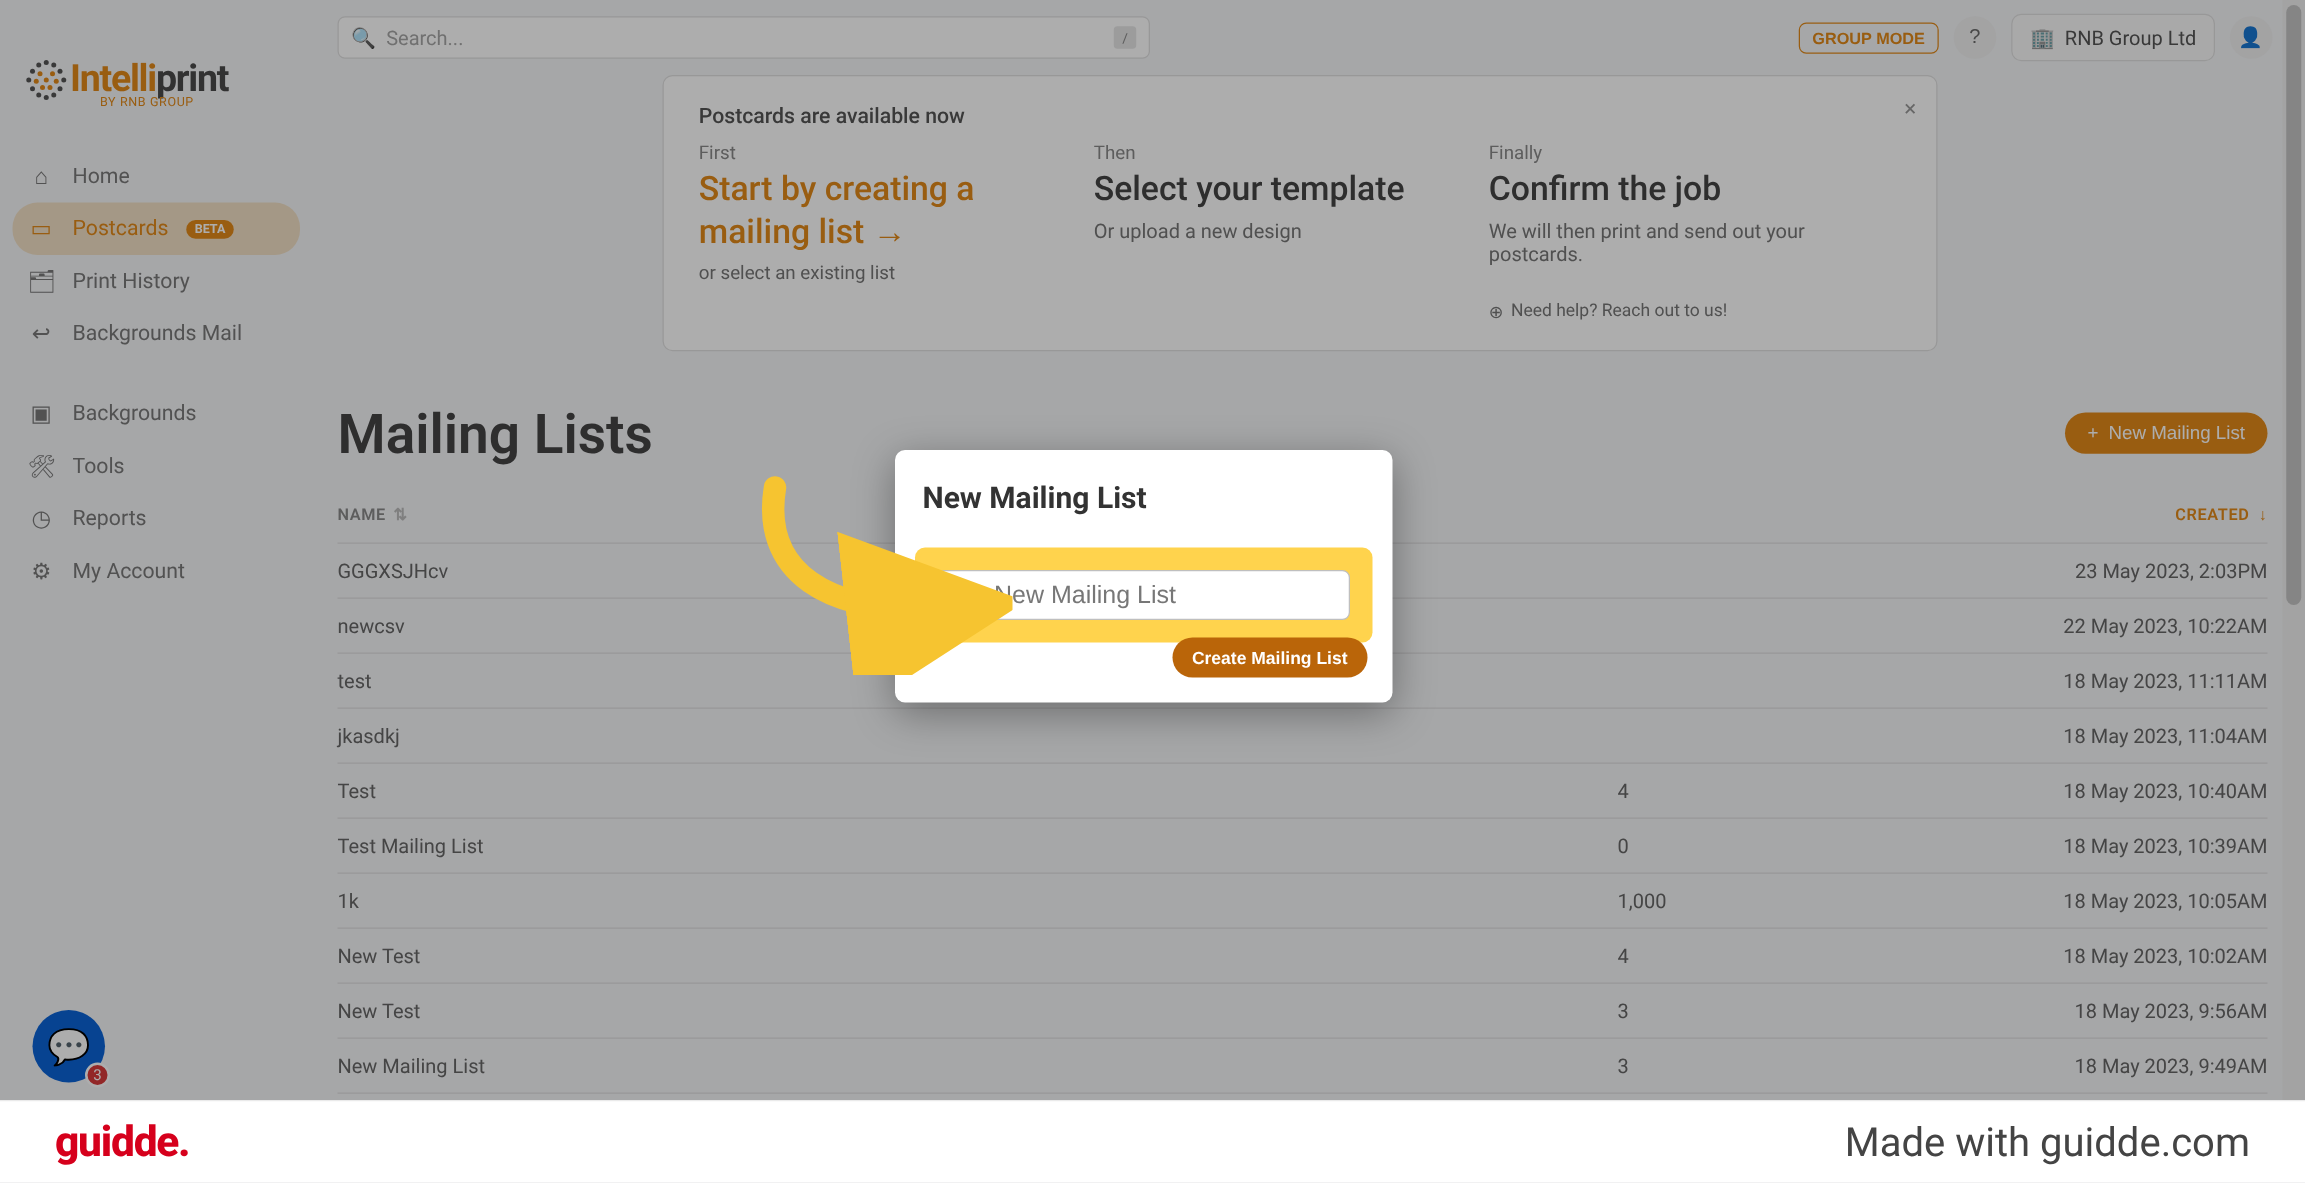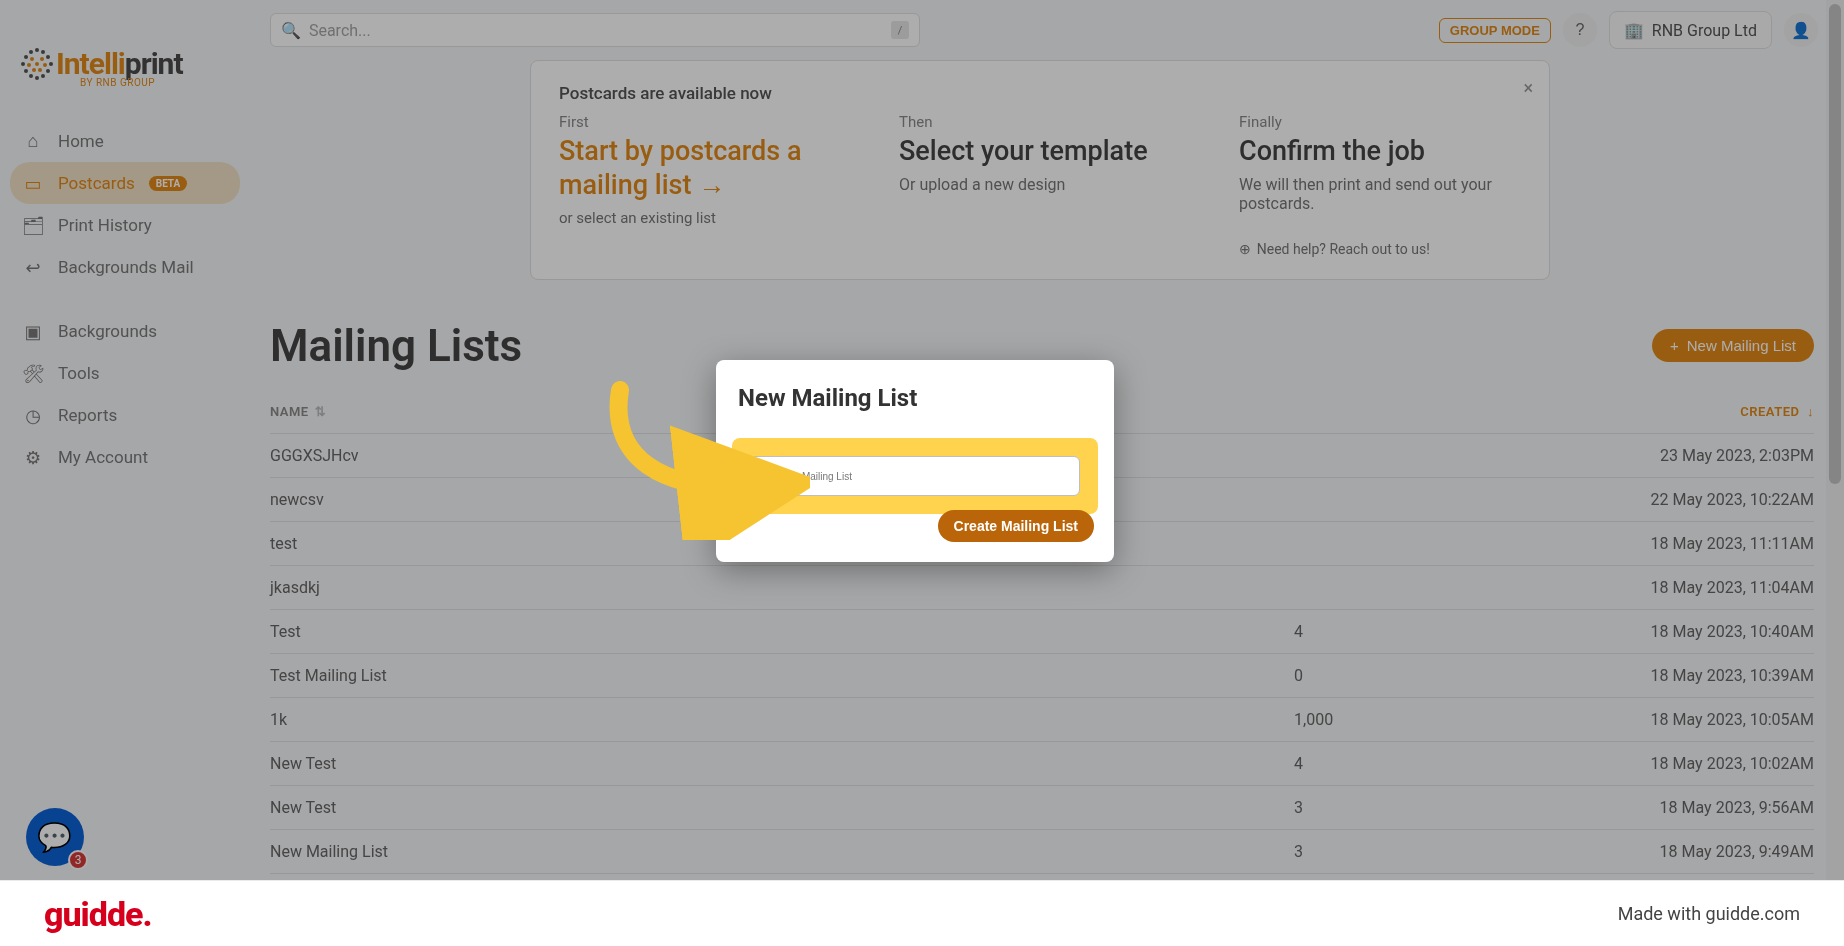--- a/index.html
+++ b/index.html
@@ -85,21 +85,21 @@
   
   .main {
     position:absolute; left:270px; right:30px; top:60px;
   }
   .banner {
     border:1px solid #e0e0e0; border-radius:8px; background:#fff;
     padding:22px 28px; position:relative; margin-left:260px; margin-right:0;
     width: 1020px;
   }
   .banner-close { position:absolute; right:16px; top:16px; color:#999; font-size:18px; cursor:pointer;}
-  .banner-row { display:flex; gap:60px; margin-top:6px; }
+  .banner-row { display:flex; gap:36px; margin-top:6px; }
   .banner h4 { font-size:17px; color:#555; font-weight:500; margin-bottom:10px;}
   .step small { color:#8a8a8a; font-size:15px; display:block; margin-bottom:4px;}
   .step h2 { font-size:27px; font-weight:500; line-height:1.25; }
   .step.first h2 { color:var(--orange); }
   .step.then h2, .step.finally h2 { color:#444; }
   .step p { color:#777; font-size:16px; margin-top:6px; }
   .step .subtext { color:#777; font-size:15px; margin-top:6px;}
   .help-link { color:#777; font-size:14px; margin-top:28px; display:flex; align-items:center; gap:6px;}
   
   .ml-header {
@@ -132,21 +132,21 @@
     background:#fff; border-radius:8px; box-shadow: 0 8px 32px rgba(0,0,0,0.35);
     z-index:80; padding:24px 20px 20px;
   }
   .modal h3 { font-size:24px; font-weight:700; color:#333; margin-bottom:30px; padding-left:2px;}
   .modal .highlight-box {
     background:#ffd34d; padding:14px; border-radius:4px;
     box-shadow: 0 0 0 4px #ffd34d;
   }
   .modal input {
     width:100%; height:40px; border:1px solid #bfbfbf; border-radius:6px;
-    padding:0 12px; font-size:10px; color:#444; background:#fff;
+    padding:0 12px; font-size:20px; color:#444; background:#fff;
   }
   .modal input::placeholder { color:#777; }
   .modal-footer { display:flex; justify-content:flex-end; }
   .create-btn {
     background:var(--orange-dark); color:#fff; border:none; border-radius:18px;
     padding:8px 16px; font-size:14px; font-weight:600;
   }
 
   
   .arrow {
@@ -179,21 +179,21 @@
     background:#c4c4c4; border-radius:6px;
   }
 
   
   .footer {
     position:absolute; left:0; right:0; bottom:0; height:66px; background:#fff;
     display:flex; align-items:center; justify-content:space-between; padding:0 44px;
     border-top:1px solid #eaeaea; z-index:200;
   }
   .guidde-logo { color:#d6001c; font-size:34px; font-weight:800; letter-spacing:-1px;}
-  .made-with { color:#444; font-size:18px; font-weight:400;}
+  .made-with { color:#444; font-size:32px; font-weight:400;}
 </style>
 </head>
 <body>
 
 <div class="app-wrapper">
 
   <div class="fake-scrollbar">
     <div class="thumb"></div>
   </div>
 
@@ -288,21 +288,21 @@
     </nav>
 
   <div class="main">
 
     <div class="banner">
       <span class="banner-close">×</span>
       <h4>Postcards are available now</h4>
       <div class="banner-row">
         <div class="step first" style="flex:0 0 280px;">
           <small>First</small>
-          <h2>Start by postcards a mailing list →</h2>
+          <h2>Start by creating a mailing list →</h2>
           <p class="subtext">or select an existing list</p>
         </div>
         <div class="step then" style="flex:0 0 280px;">
           <small>Then</small>
           <h2>Select your template</h2>
           <p>Or upload a new design</p>
         </div>
         <div class="step finally" style="flex:1;">
           <small>Finally</small>
           <h2>Confirm the job</h2>

